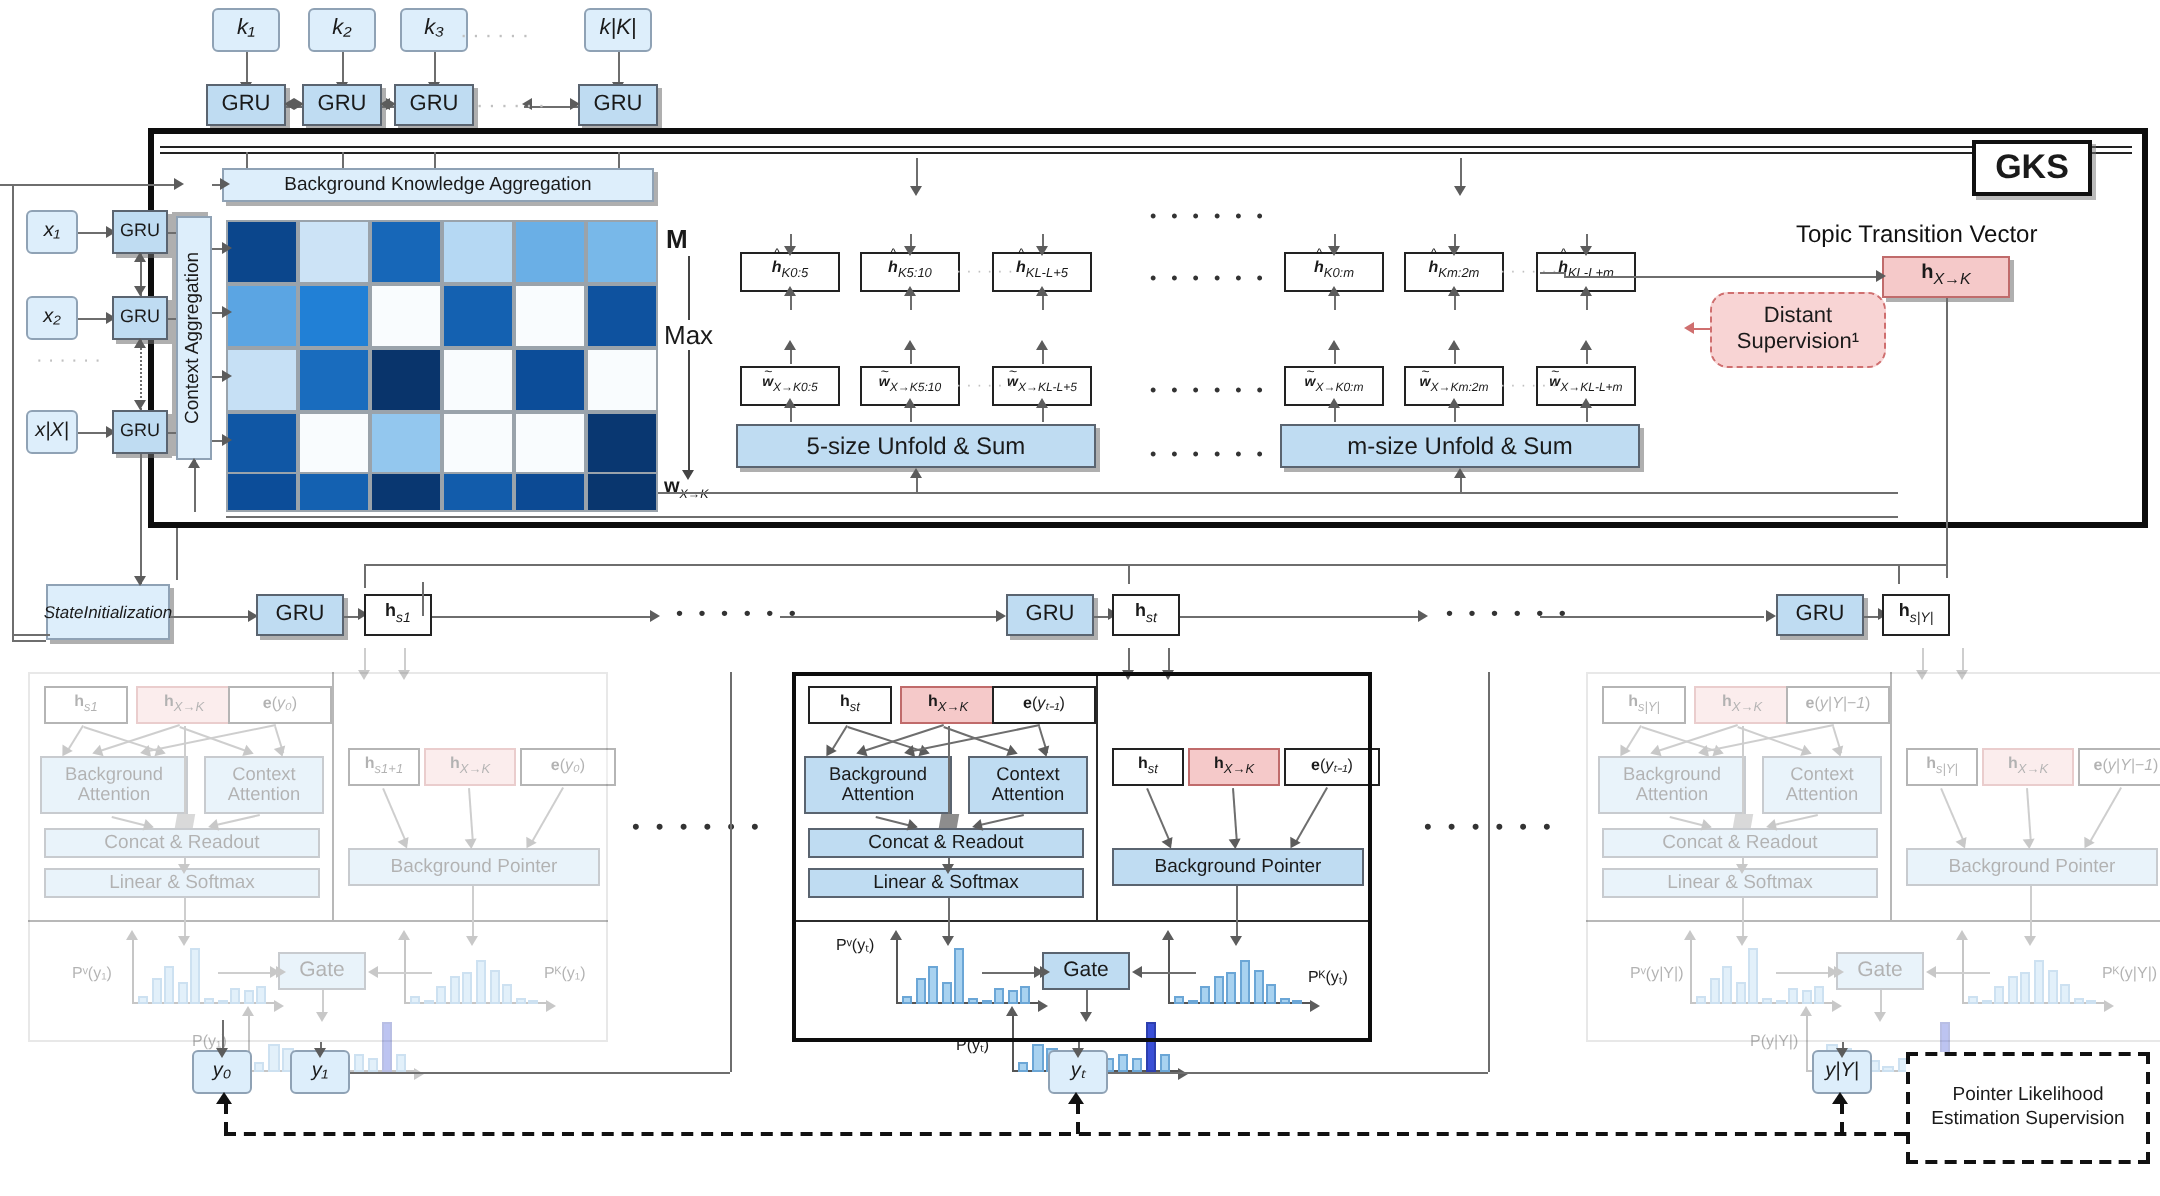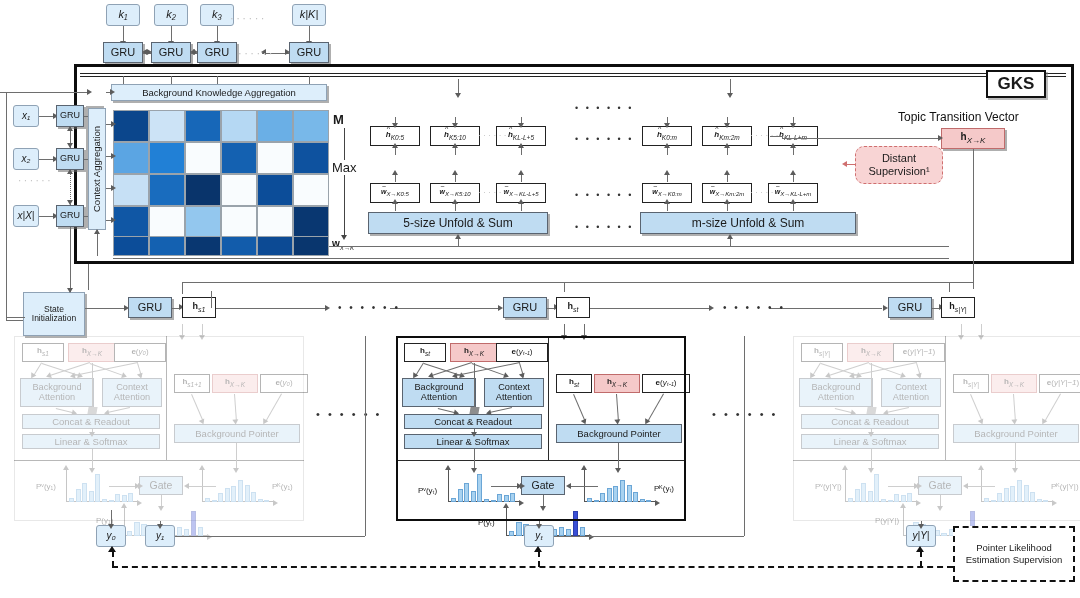--- a/index.html
+++ b/index.html
@@ -302,21 +302,21 @@
     <div class="ar ar-u" style="left: 723.5px; top: 199px;"></div>
     <div class="box white" style="left: 768px; top: 183px; width: 50px; height: 20px; font-size: 7px;">
       <span style="visibility: hidden;">w X→KL-L+m</span>
       <span style="position: absolute;"><span style="position:relative"><span style="position:absolute;left:1px;top:-5px;font-size:7px">~</span><b><i>w</i></b></span><sub style="font-size:6px"><i>X→KL-L+m</i></sub></span>
     </div>
     <div class="vl" style="left: 793px; top: 174px; width: 0px; height: 8px;"></div>
     <div class="ar ar-u" style="left: 789.5px; top: 170px;"></div>
     <div class="vl" style="left: 793px; top: 203px; width: 0px; height: 8px;"></div>
     <div class="ar ar-u" style="left: 789.5px; top: 199px;"></div>
     <div class="dots dots-f" style="left: 750px; top: 188px; font-size: 8px;">······</div>
-    <div class="box blue shadow" style="left: 640px; top: 212px; width: 216px; height: 22px; font-size: 12px;">m-size Unfold &amp; Sum</div>
+    <div class="box blue shadow" style="left: 640px; top: 212px; width: 180px; height: 22px; font-size: 12px;">m-size Unfold &amp; Sum</div>
     <div class="vl" style="left: 730px; top: 238px; width: 0px; height: 8px;"></div>
     <div class="ar ar-u" style="left: 726.5px; top: 234px;"></div>
     <div class="dots" style="left: 575px; top: 103px; font-size: 9px;">• • • • • •</div>
     <div class="dots" style="left: 575px; top: 134px; font-size: 9px;">• • • • • •</div>
     <div class="dots" style="left: 575px; top: 190px; font-size: 9px;">• • • • • •</div>
     <div class="dots" style="left: 575px; top: 222px; font-size: 9px;">• • • • • •</div>
     <div class="lbl " style="left: 898px; top: 110px; color: rgb(17, 17, 17); font-size: 12px;">Topic Transition Vector</div>
     <div class="box pink shadow" style="left: 941px; top: 128px; width: 64px; height: 21px; font-size: 10px;">
       <span style="visibility: hidden;">h X→K</span>
       <span style="position: absolute;"><b>h</b><sub style="font-size:8px"><i>X→K</i></sub></span>
@@ -325,21 +325,21 @@
     <div class="vl" style="left: 782px; top: 136px; width: 0px; height: 2px;"></div>
     <div class="hl" style="left: 782px; top: 138px; width: 157px; height: 0px;"></div>
     <div class="ar ar-r" style="left: 938px; top: 134.5px;"></div>
     <div class="dash-pink" style="left: 855px; top: 146px; width: 88px; height: 38px; font-size: 11px;">
       <span>Distant</span>
       <span>Supervision¹</span>
     </div>
     <div class="hl" style="left: 846px; top: 164px; width: 9px; height: 0px; border-top-color: rgb(207, 111, 111);"></div>
     <div class="ar ar-l" style="left: 842px; top: 160.5px; border-right-color: rgb(207, 111, 111);"></div>
     <div class="vl" style="left: 973px; top: 149px; width: 0px; height: 140px;"></div>
-    <div class="box blue-pale shadow" style="left: 23px; top: 292px; width: 62px; height: 44px; flex-direction: column; font-size: 8.5px;">
+    <div class="box blue-pale shadow" style="left: 23px; top: 292px; width: 62px; height: 28px; flex-direction: row; font-size: 8.5px; font-style: italic;">
       <span>State</span>
       <span>Initialization</span>
     </div>
     <div class="vl" style="left: 70px; top: 227px; width: 0px; height: 65px;"></div>
     <div class="ar ar-d" style="left: 66.5px; top: 288px;"></div>
     <div class="hl" style="left: 85px; top: 308px; width: 40px; height: 0px;"></div>
     <div class="ar ar-r" style="left: 124px; top: 304.5px;"></div>
     <div class="box blue shadow" style="left: 128px; top: 297px; width: 44px; height: 21px; font-size: 11px;">GRU</div>
     <div class="hl" style="left: 172px; top: 307.5px; width: 8px; height: 0px;"></div>
     <div class="ar ar-r" style="left: 179px; top: 304px;"></div>
@@ -587,21 +587,21 @@
         <div class="bc-bar" style="left: 9.6px; width: 5px; height: 13.5px;"></div>
         <div class="bc-bar" style="left: 16.2px; width: 5px; height: 18.6px;"></div>
         <div class="bc-bar" style="left: 22.8px; width: 5px; height: 11.4px;"></div>
         <div class="bc-bar" style="left: 29.4px; width: 5px; height: 27.6px;"></div>
         <div class="bc-bar" style="left: 36px; width: 5px; height: 3px;"></div>
         <div class="bc-bar" style="left: 42.6px; width: 5px; height: 1.5px;"></div>
         <div class="bc-bar" style="left: 49.2px; width: 5px; height: 8.4px;"></div>
         <div class="bc-bar" style="left: 55.8px; width: 5px; height: 6.6px;"></div>
         <div class="bc-bar" style="left: 62.4px; width: 5px; height: 9px;"></div>
       </div>
-      <div class="lbl" style="position: absolute; left: 418px; top: 484px; font-size: 8px;">Pᵛ(yₜ)</div>
+      <div class="lbl" style="position: absolute; left: 418px; top: 466px; font-size: 8px;">Pᵛ(yₜ)</div>
       <div class="barchart" style="left: 584px; top: 472px; width: 68px; height: 30px;">
         <div class="bc-axis-x" style="width: 72px;"></div>
         <div class="bc-axis-y" style="height: 33px; bottom: 0px;"></div>
         <div class="ar ar-u" style="position: absolute; left: -3.5px; top: -7px;"></div>
         <div class="ar ar-r" style="position: absolute; left: 71px; bottom: -3.5px;"></div>
         <div class="bc-bar" style="left: 3px; width: 5px; height: 3.6px;"></div>
         <div class="bc-bar" style="left: 9.6px; width: 5px; height: 2.4px;"></div>
         <div class="bc-bar" style="left: 16.2px; width: 5px; height: 9px;"></div>
         <div class="bc-bar" style="left: 22.8px; width: 5px; height: 14.4px;"></div>
         <div class="bc-bar" style="left: 29.4px; width: 5px; height: 16.5px;"></div>

